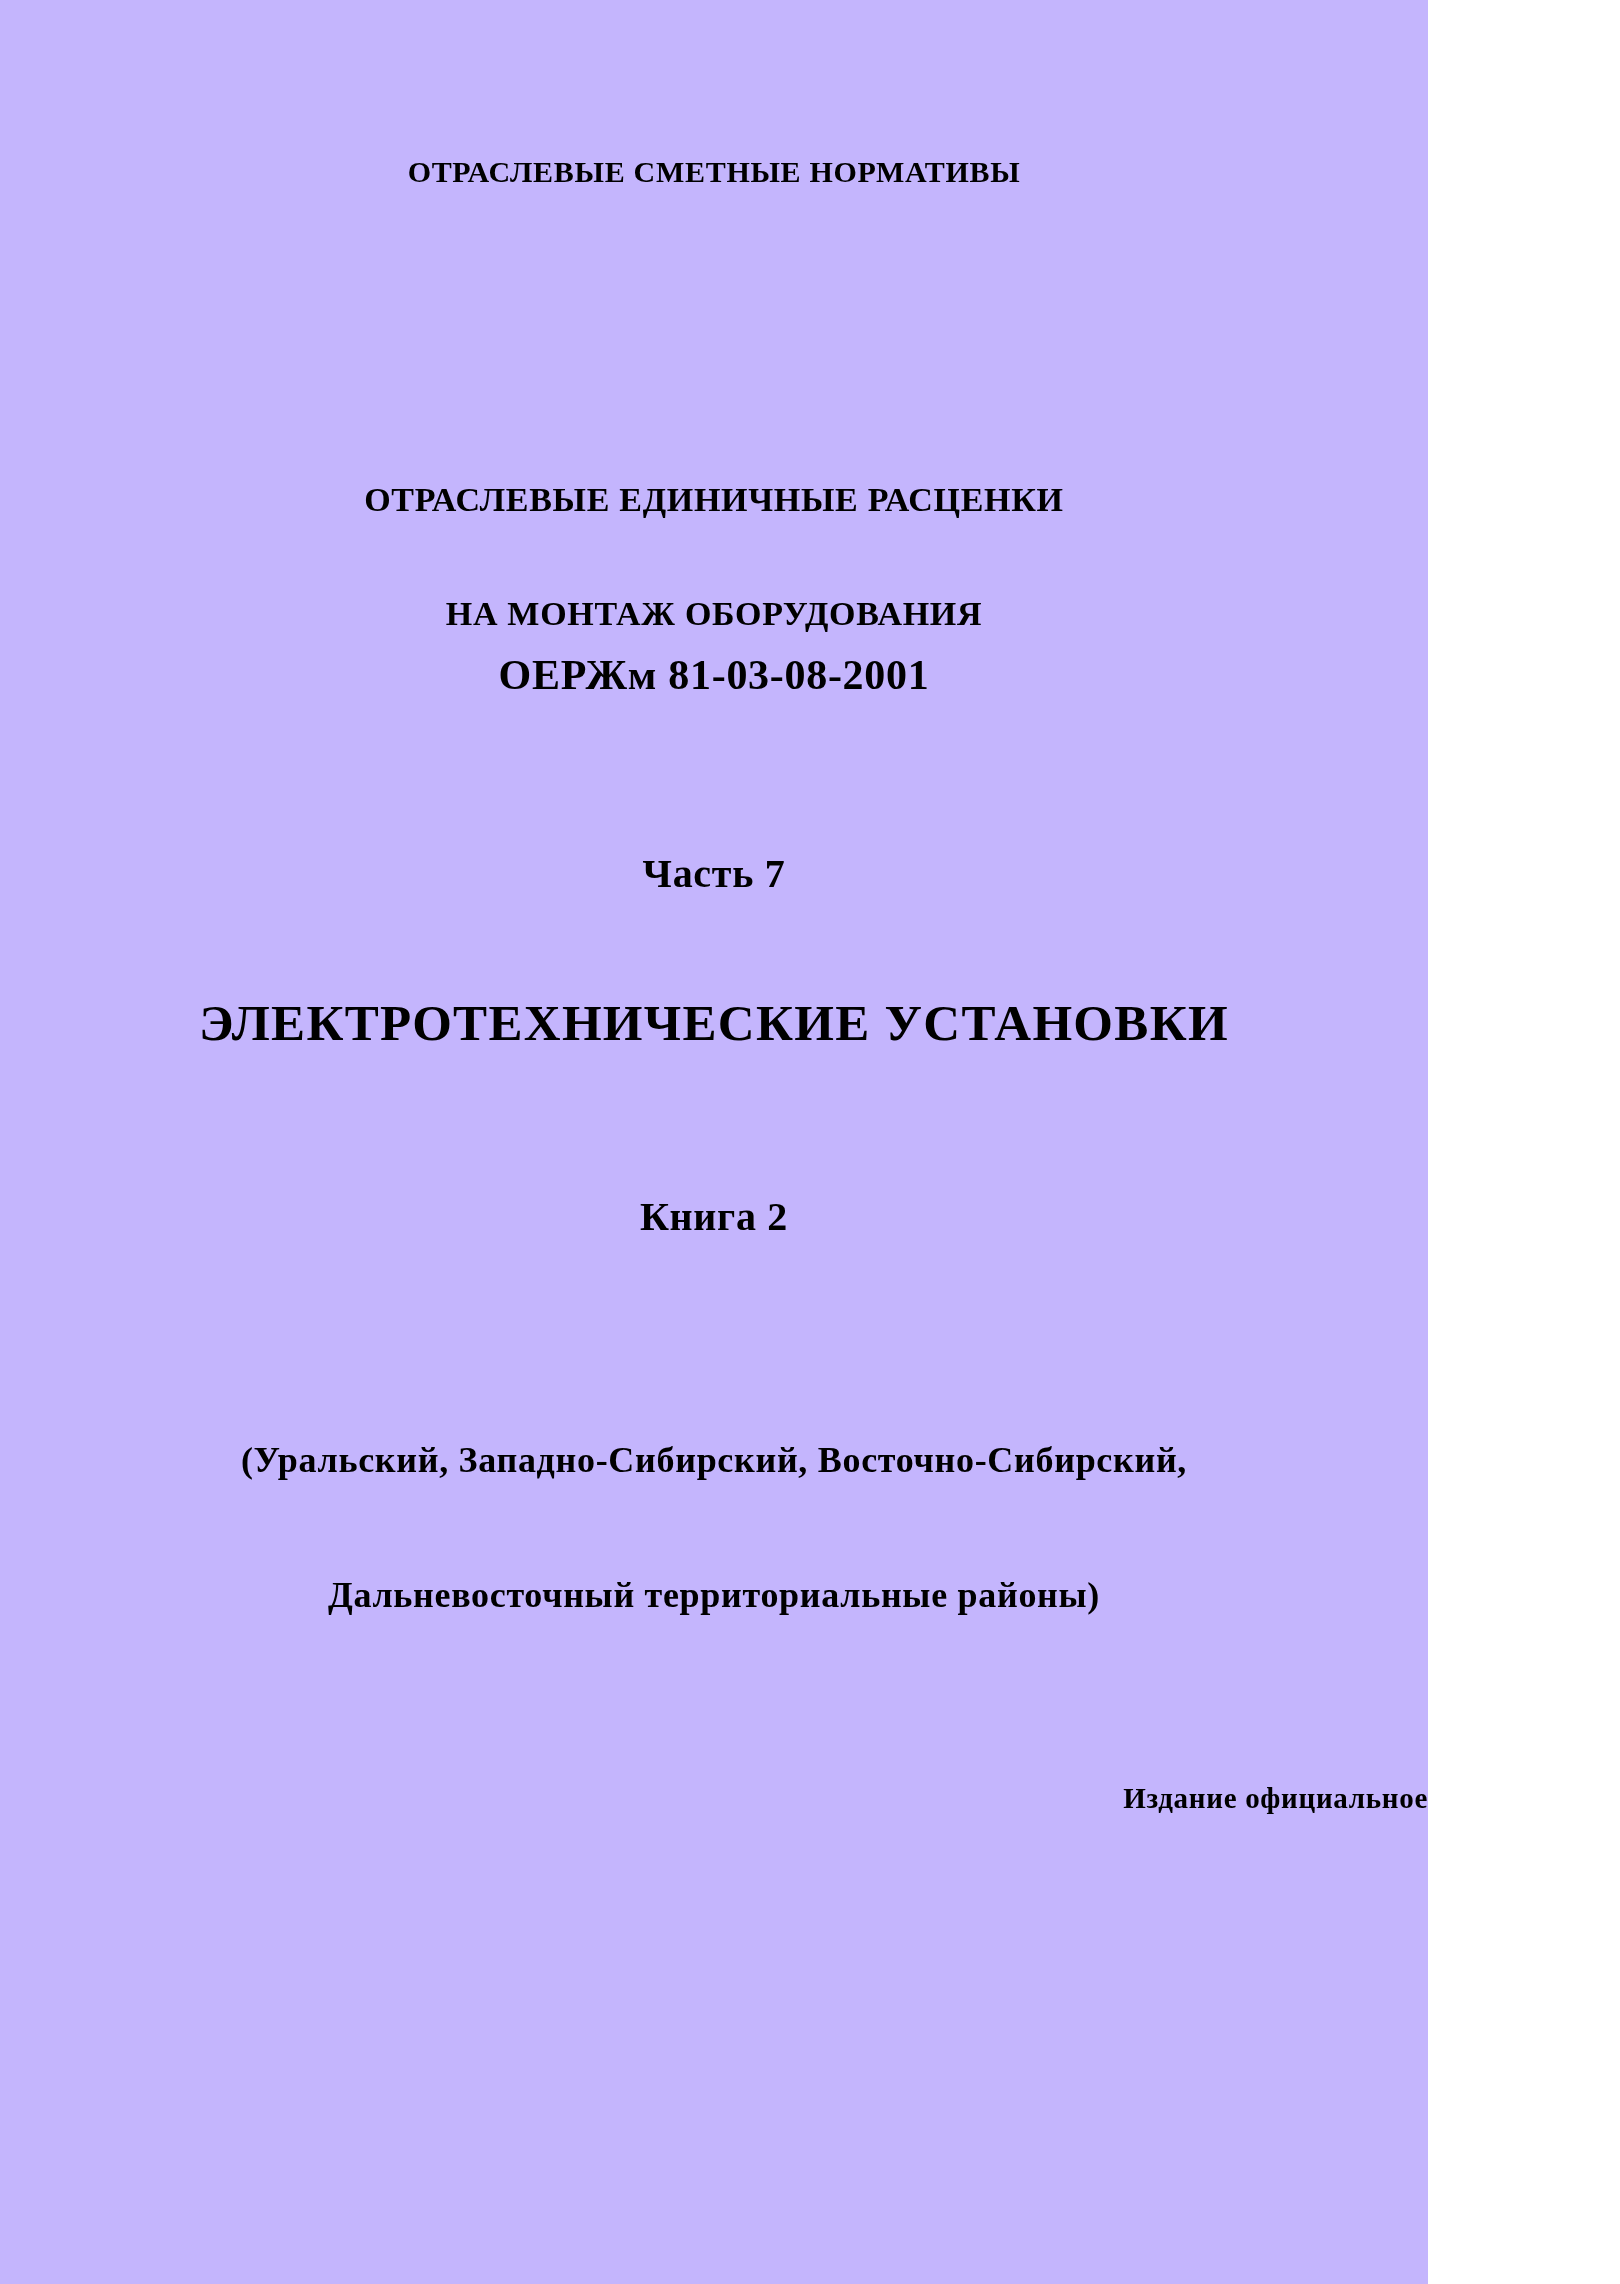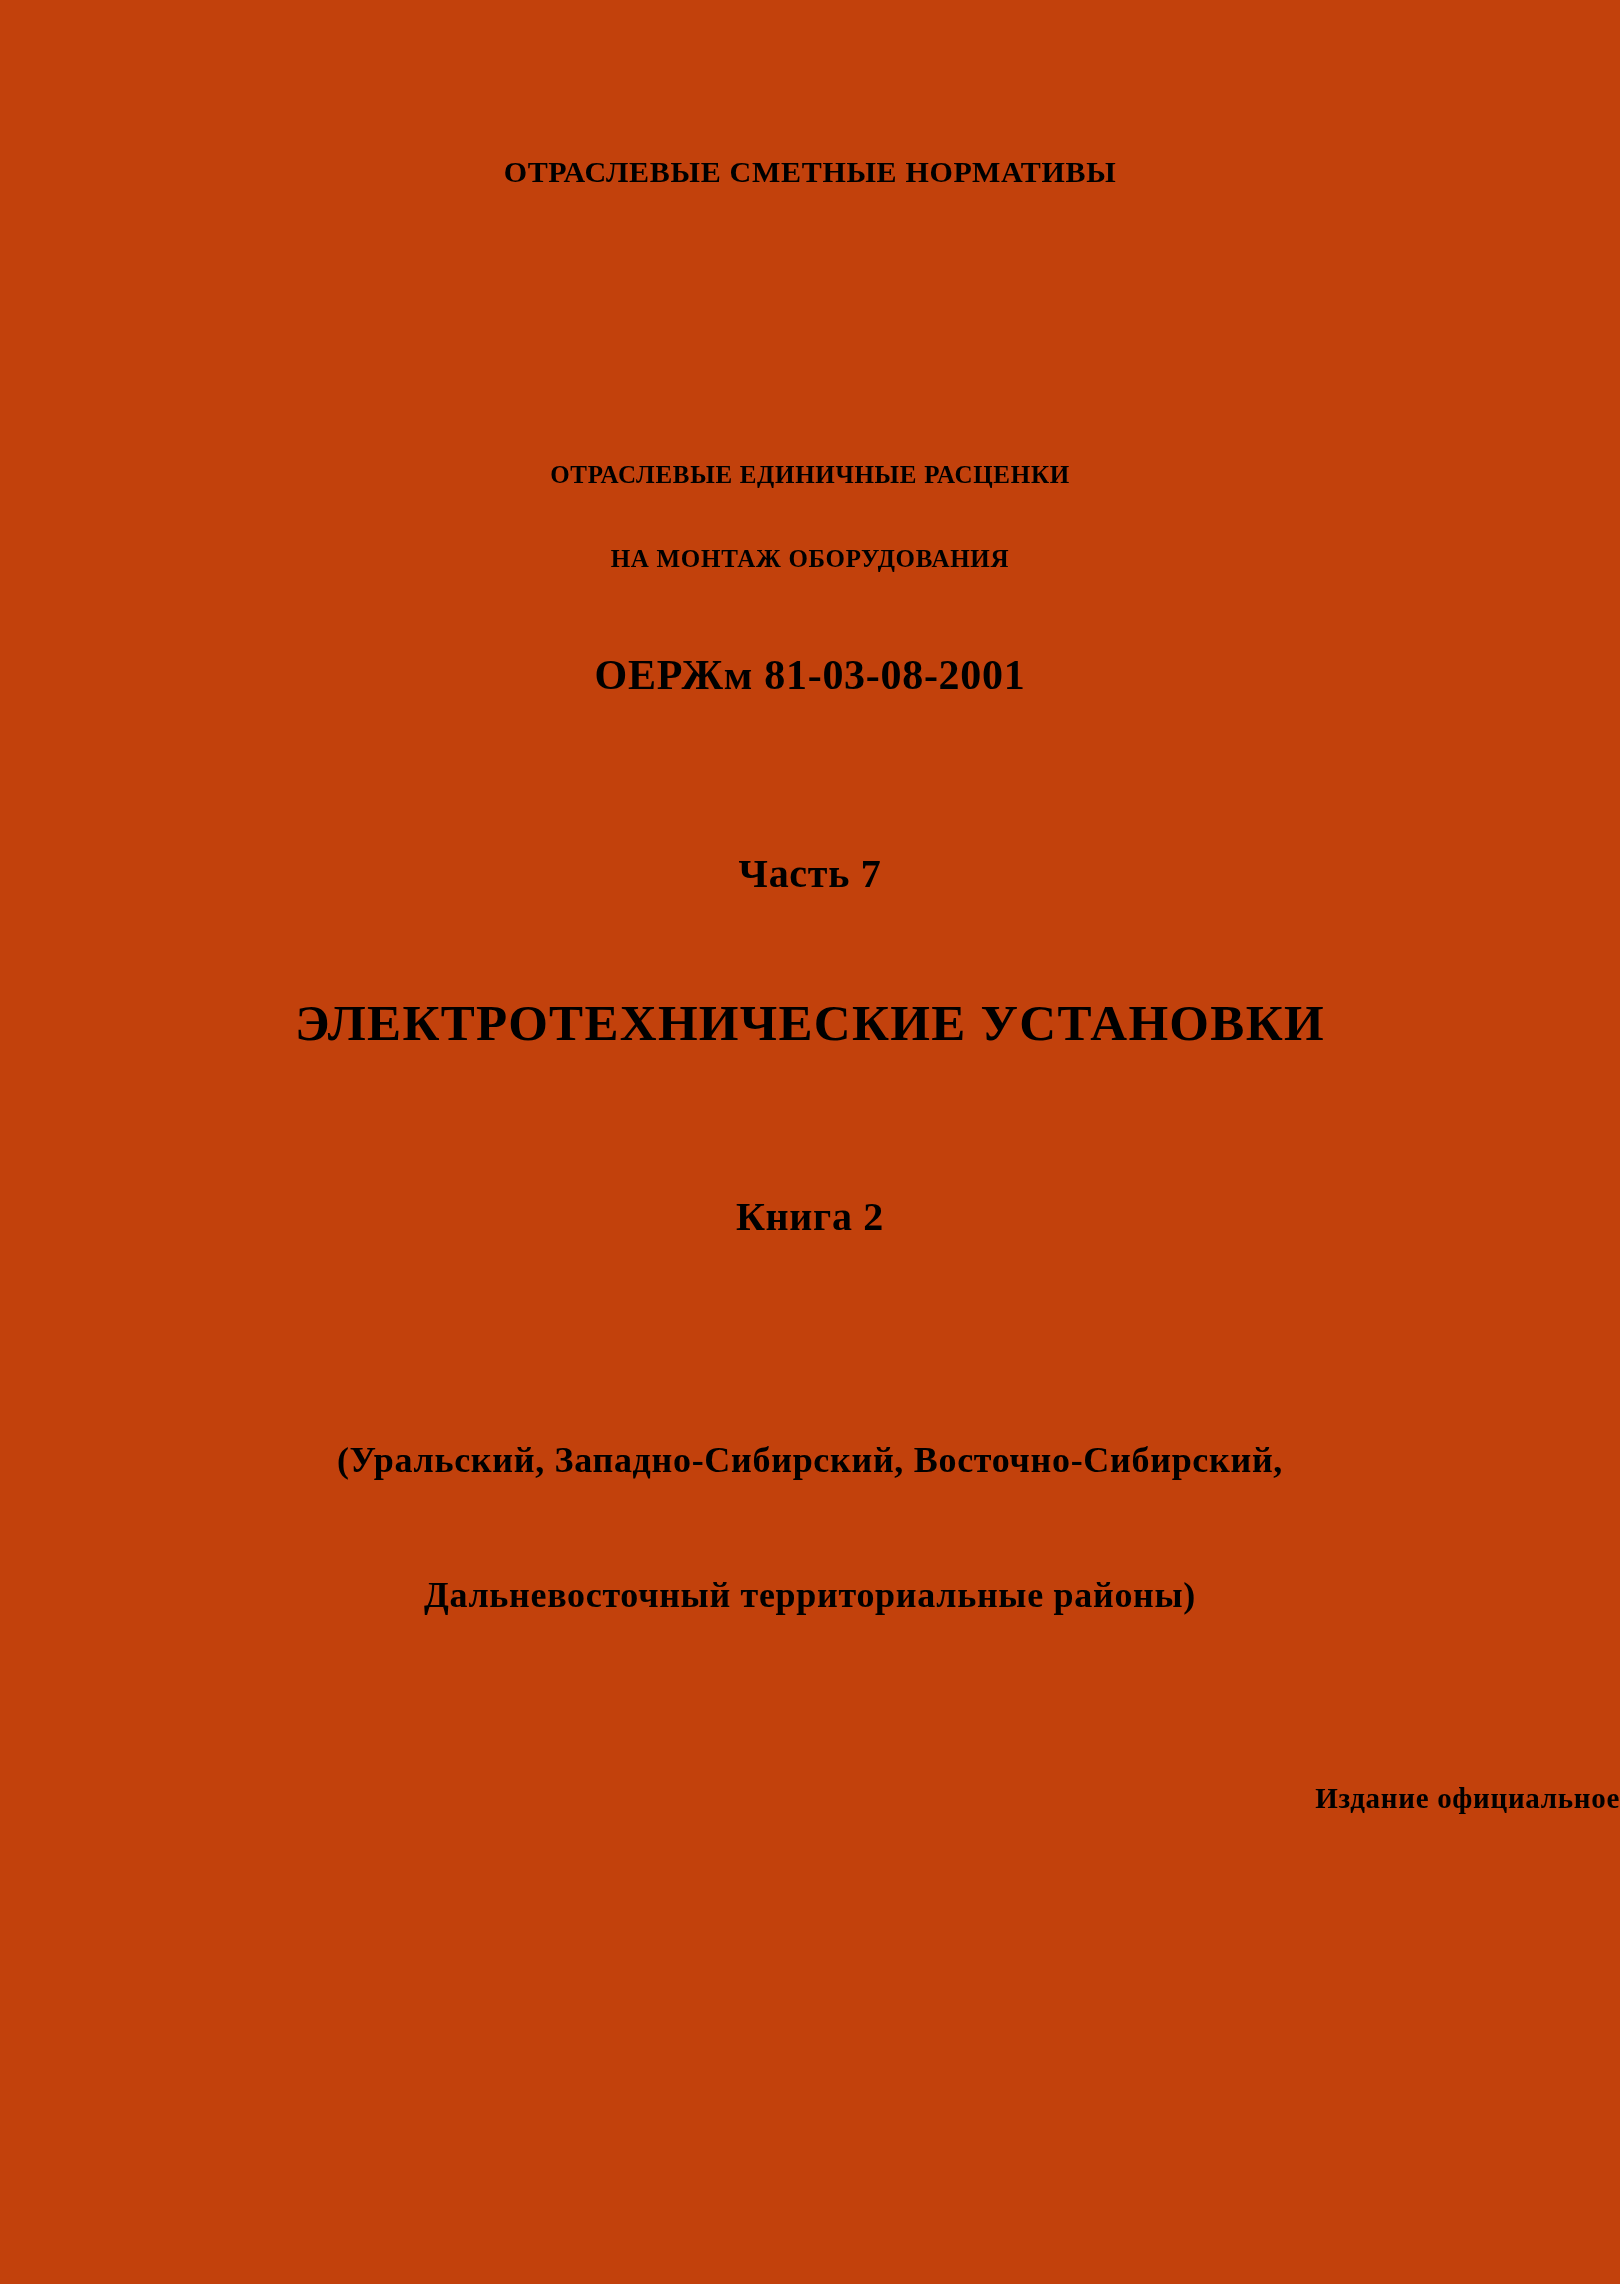--- a/index.html
+++ b/index.html
@@ -2,39 +2,39 @@
 <html style="font-size:10.4px"><head>
 <meta charset="utf-8">
 <style>
   html, body {
     margin: 0;
     padding: 0;
     background: #ffffff;
   }
   .page {
     position: relative;
-    width: 1620px;
+    width: 1428px;
     height: 2284px;
-    background: #c2410c;
+    background: #c4b5fd;
     color: #000000;
     font-family: "Liberation Serif", "DejaVu Serif", serif;
     font-weight: bold;
     overflow: hidden;
   }
   .line {
     position: absolute;
     left: 0;
     width: 100%;
     text-align: center;
     white-space: pre;
     line-height: 1.15;
     letter-spacing: 0.7px;
   }
   .kicker        { top: 155px;  font-size: 30px; }
-  .doctype       { top: 405px;  font-size: 25px; line-height: 1.12; }
+  .doctype       { top: 405px;  font-size: 34px; line-height: 1.12; }
   .doccode       { top: 651px; font-size: 42px; }
   .part          { top: 851px; font-size: 40px; }
   .main-title    { top: 994px; font-size: 51px; letter-spacing: 1.3px; }
   .book          { top: 1194px; font-size: 40px; }
   .regions       { top: 1348px; font-size: 36px; line-height: 1.25; }
   .edition       { top: 1782px; font-size: 29px; text-align: right; }
   .imprint       { top: 2074px; font-size: 27px; }
 </style>
 </head>
 <body>

